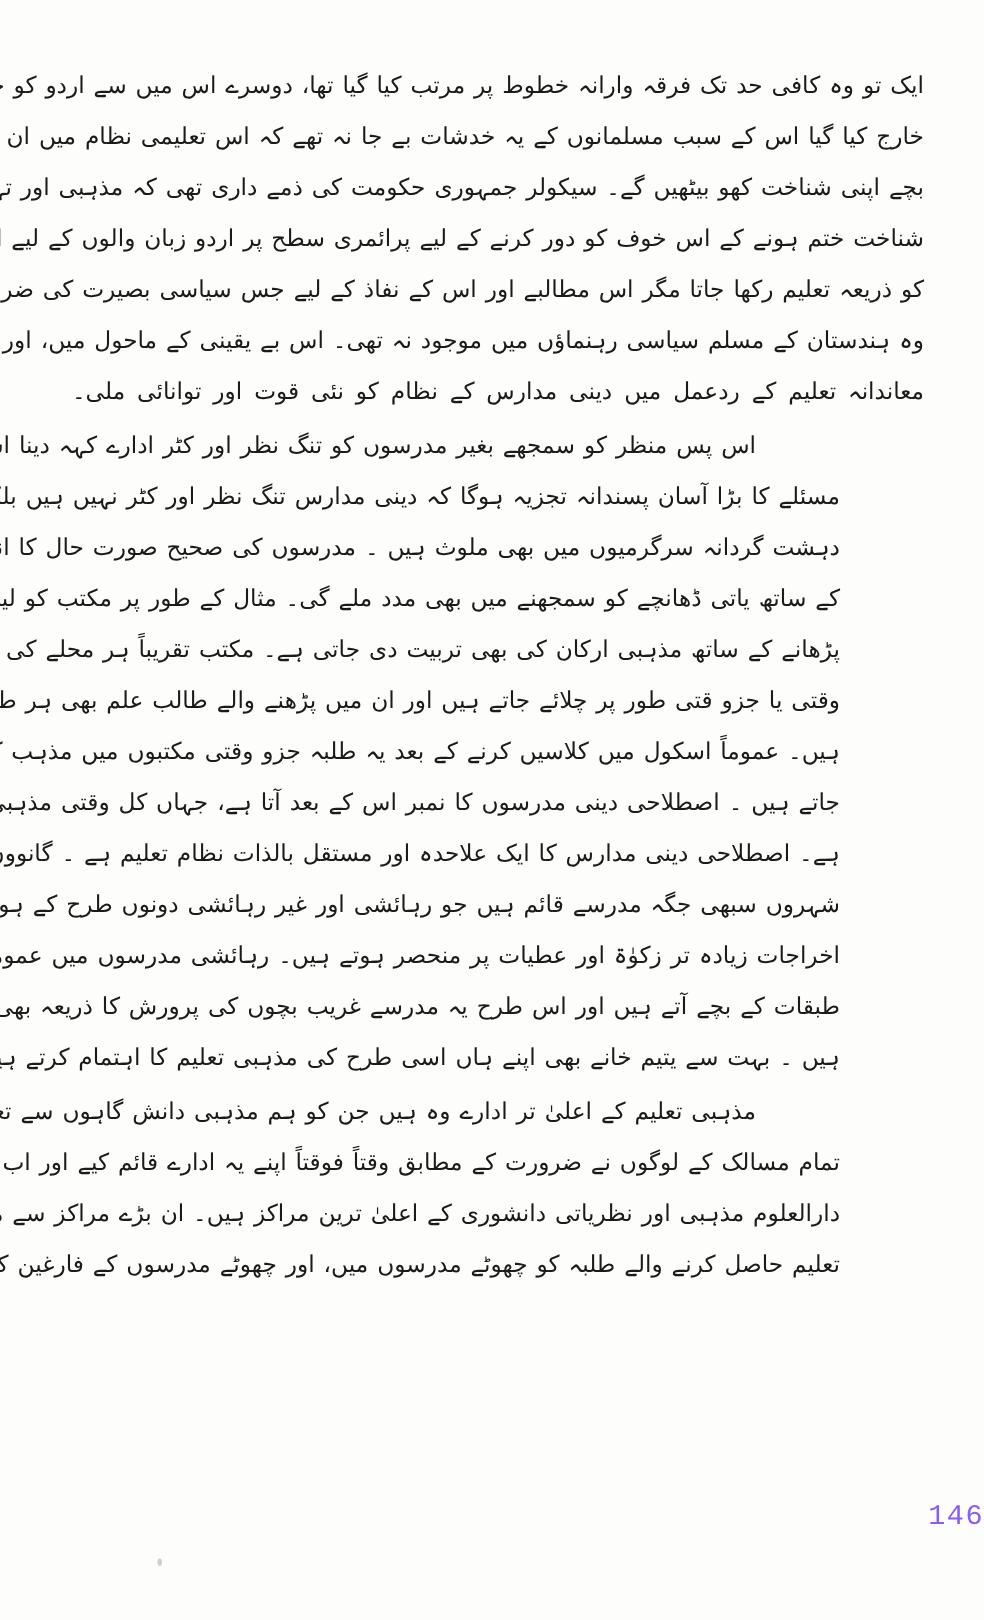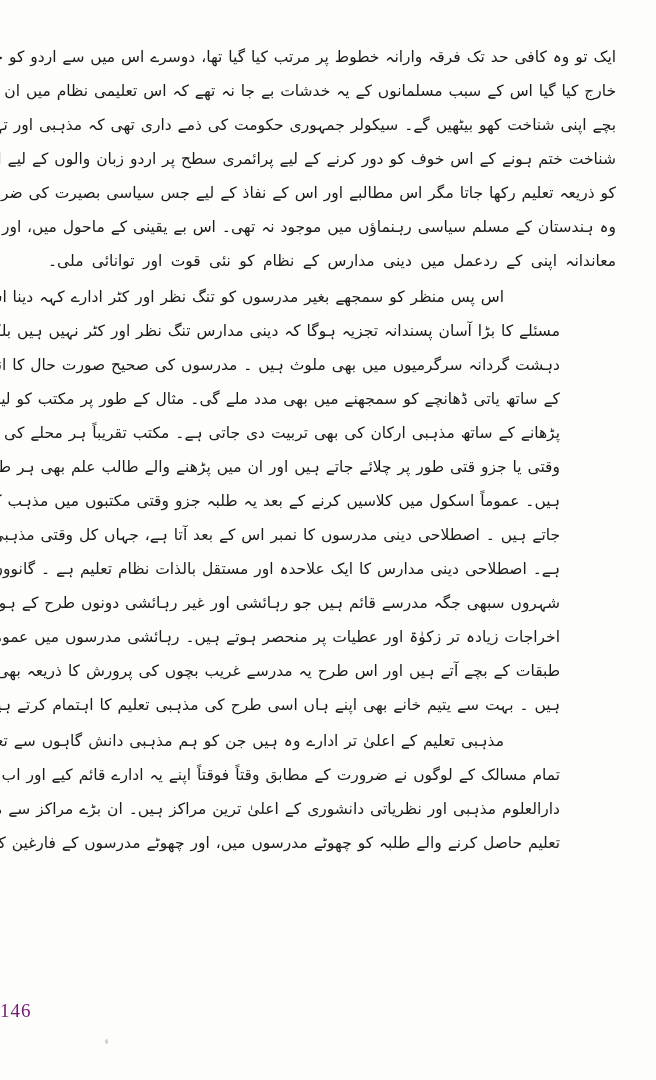--- a/index.html
+++ b/index.html
@@ -59,24 +59,24 @@
   .para {
     font-weight: 400;
     transform: none;
   }
 
   .page-number {
     position: absolute;
     left: 0;
     right: 0;
     bottom: 58px;
-    text-align: left;
-    font-family: Liberation Serif, serif;
+    text-align: right;
+    font-family: Liberation Mono, monospace;
     font-size: 19px;
-    color: #701a75;
+    color: #8b5cf6;
     letter-spacing: 1px;
   }
 
   .speck {
     position: absolute;
     width: 3px;
     height: 5px;
     background: #cfcfcf;
     border-radius: 50%;
   }
@@ -88,21 +88,21 @@
 
   <div class="text-block">
 
     <div class="para" id="p1">
         <span class="line">ایک تو وہ کافی حد تک فرقہ وارانہ خطوط پر مرتب کیا گیا تھا، دوسرے اس میں سے اردو کو جس طرح</span>
         <span class="line">خارج کیا گیا اس کے سبب مسلمانوں کے یہ خدشات بے جا نہ تھے کہ اس تعلیمی نظام میں ان کے</span>
         <span class="line">بچے اپنی شناخت کھو بیٹھیں گے۔ سیکولر جمہوری حکومت کی ذمے داری تھی کہ مذہبی اور تہذیبی</span>
         <span class="line">شناخت ختم ہونے کے اس خوف کو دور کرنے کے لیے پرائمری سطح پر اردو زبان والوں کے لیے اردو</span>
         <span class="line">کو ذریعہ تعلیم رکھا جاتا مگر اس مطالبے اور اس کے نفاذ کے لیے جس سیاسی بصیرت کی ضرورت تھی</span>
         <span class="line">وہ ہندستان کے مسلم سیاسی رہنماؤں میں موجود نہ تھی۔ اس بے یقینی کے ماحول میں، اور سرکار کے</span>
-        <span class="line">معاندانہ اپنی کے ردعمل میں دینی مدارس کے نظام کو نئی قوت اور توانائی ملی۔</span>
+        <span class="line">معاندانہ تعلیم کے ردعمل میں دینی مدارس کے نظام کو نئی قوت اور توانائی ملی۔</span>
       </div>
     <div class="para indent" id="p2">
         <span class="line" style="padding-right: 56px;">اس پس منظر کو سمجھے بغیر مدرسوں کو تنگ نظر اور کٹر ادارے کہہ دینا اس حقیقت کے باوجود</span>
         <span class="line">مسئلے کا بڑا آسان پسندانہ تجزیہ ہوگا کہ دینی مدارس تنگ نظر اور کٹر نہیں ہیں بلکہ اب ان کے فارغین</span>
         <span class="line">دہشت گردانہ سرگرمیوں میں بھی ملوث ہیں ۔ مدرسوں کی صحیح صورت حال کا اندازہ کرنے کے لیے ان</span>
         <span class="line">کے ساتھ یاتی ڈھانچے کو سمجھنے میں بھی مدد ملے گی۔ مثال کے طور پر مکتب کو لیجیے جہاں بچے کو قرآن</span>
         <span class="line">پڑھانے کے ساتھ مذہبی ارکان کی بھی تربیت دی جاتی ہے۔ مکتب تقریباً ہر محلے کی مسجدوں میں ہر کل</span>
         <span class="line">وقتی یا جزو قتی طور پر چلائے جاتے ہیں اور ان میں پڑھنے والے طالب علم بھی ہر طبقے سے تعلق رکھتے</span>
         <span class="line">ہیں۔ عموماً اسکول میں کلاسیں کرنے کے بعد یہ طلبہ جزو وقتی مکتبوں میں مذہب کی تعلیم حاصل کرنے</span>
         <span class="line">جاتے ہیں ۔ اصطلاحی دینی مدرسوں کا نمبر اس کے بعد آتا ہے، جہاں کل وقتی مذہبی تعلیم دی جاتی</span>

